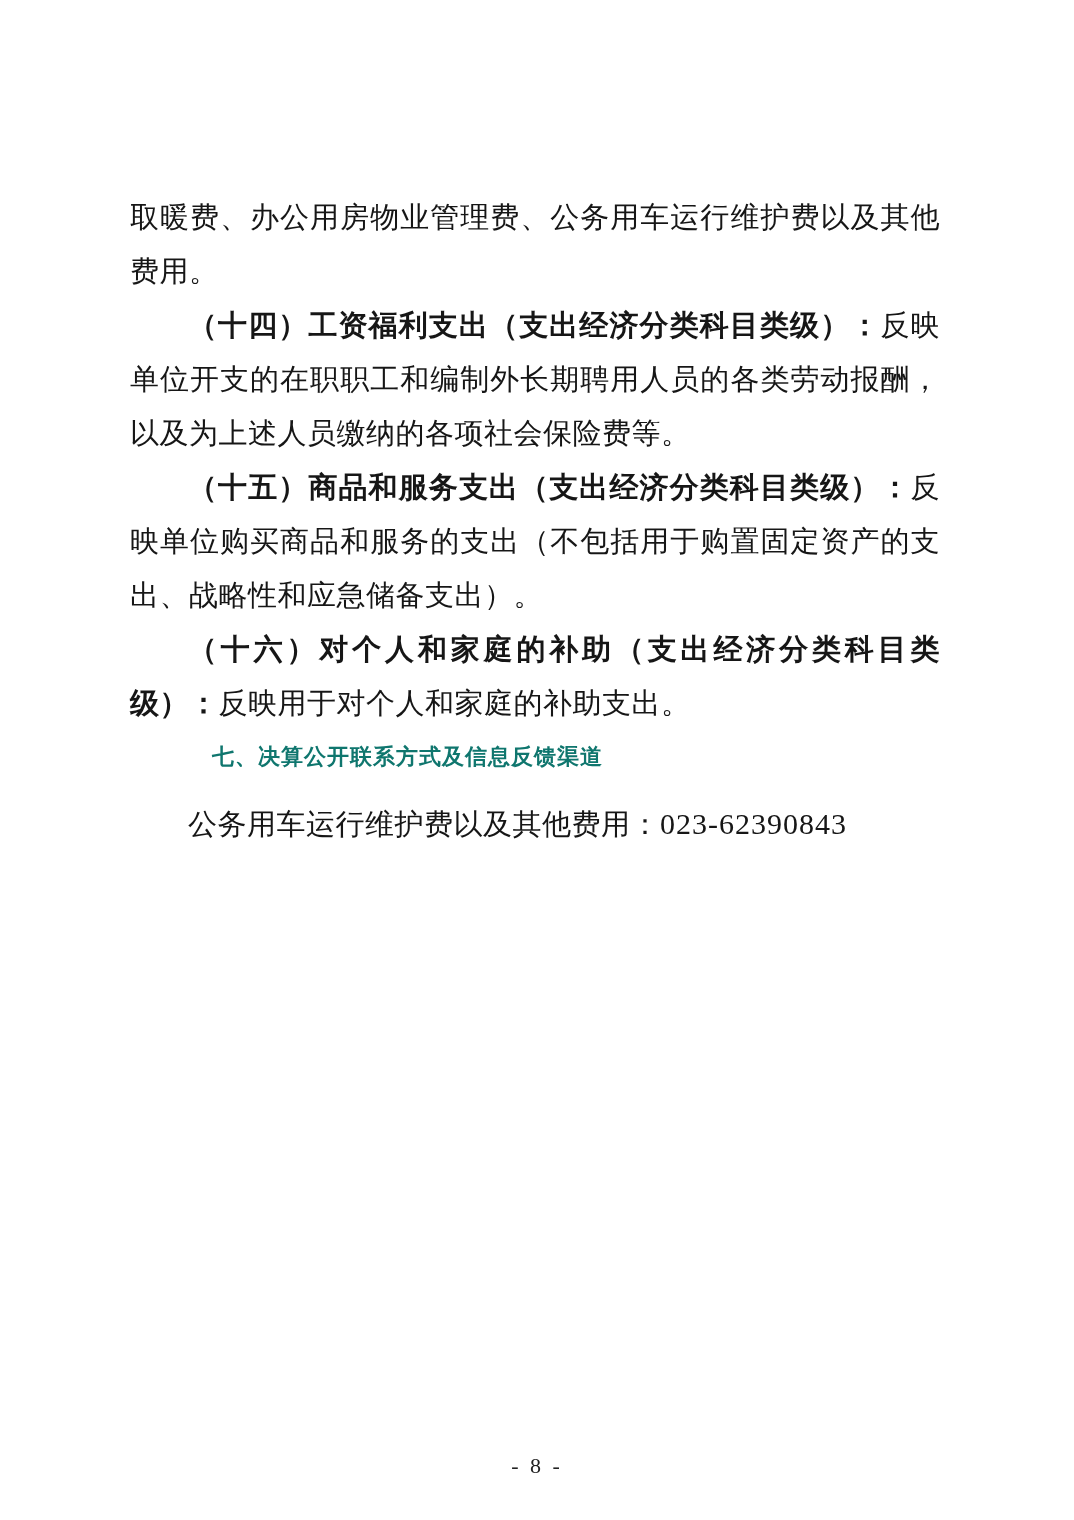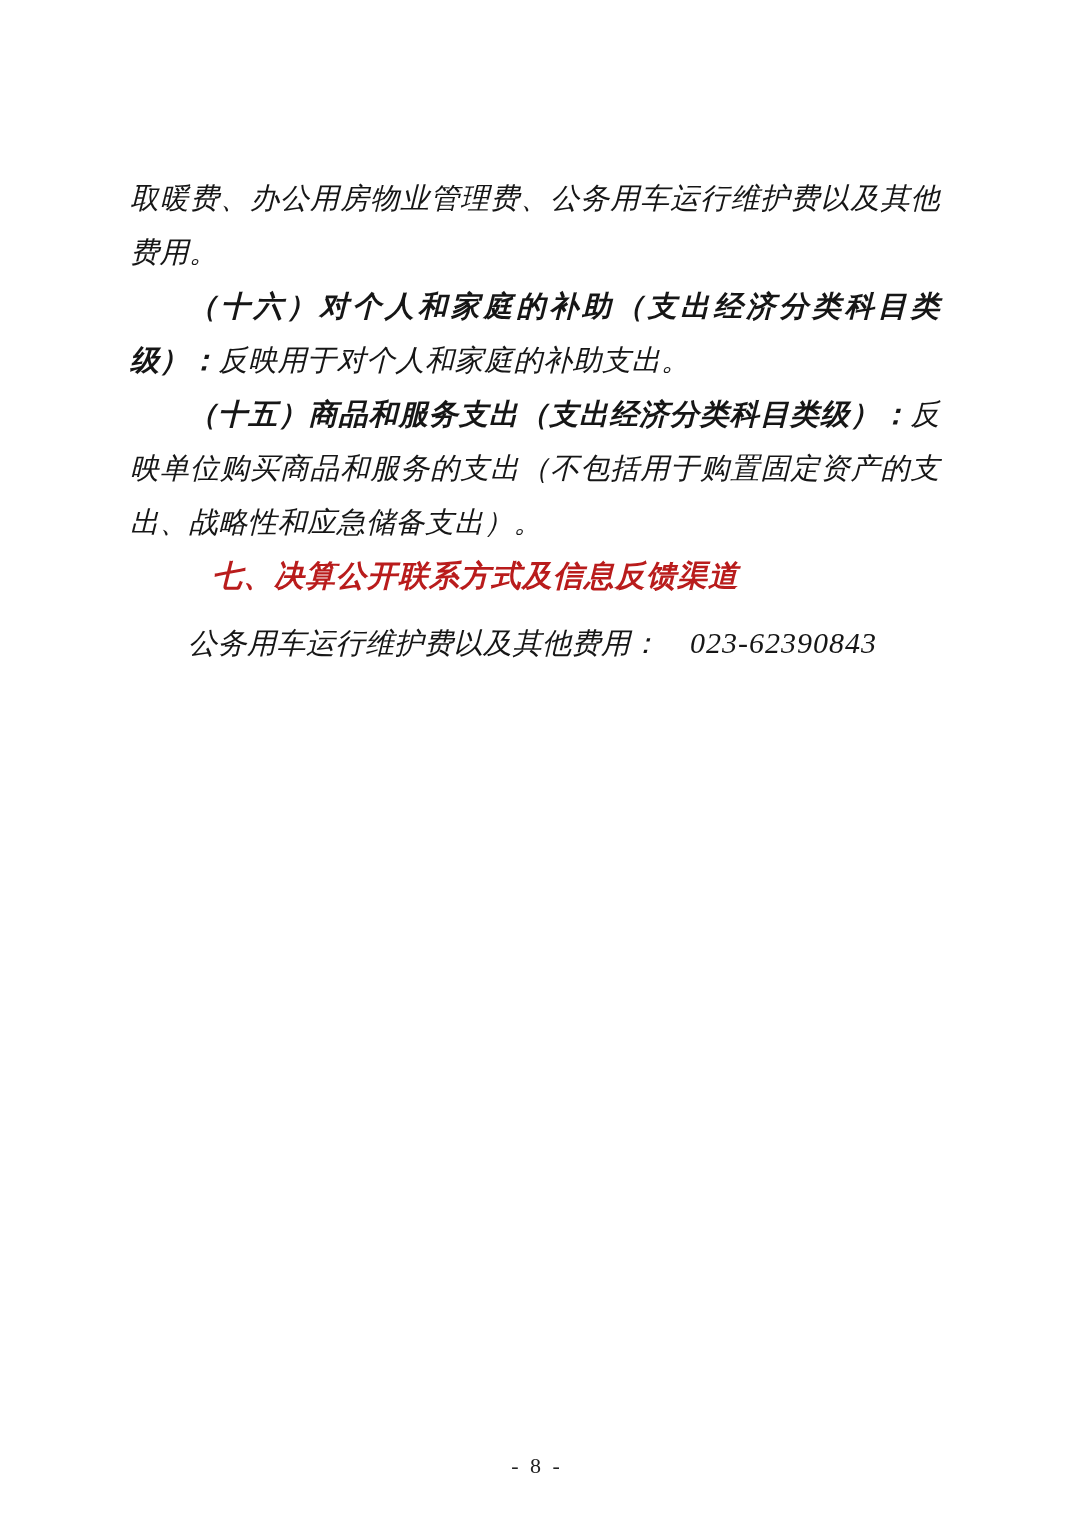--- a/index.html
+++ b/index.html
@@ -16,58 +16,56 @@
   .page {
     position: relative;
     width: 1074px;
     height: 1520px;
     background: #ffffff;
     overflow: hidden;
   }
   .content {
     position: absolute;
     left: 130px;
-    top: 171px;
+    top: 190px;
     width: 810px;
-    font-style: italic;
   }
   .para {
     margin: 0;
     font-size: 29px;
     line-height: 54px;
     text-align: justify;
     text-justify: inter-character;
     text-indent: 58px;
     letter-spacing: 0.5px;
   }
   .para.no-indent {
     text-indent: 0;
   }
   .term {
     font-weight: 700;
   }
   .heading {
     margin: 0;
-    font-size: 30px;
+    font-size: 22px;
     line-height: 54px;
     font-family: "Liberation Sans", "DejaVu Sans", sans-serif;
     font-weight: 700;
     text-indent: 82px;
     letter-spacing: 1px;
-    color: #b91c1c;
+    color: #0f766e;
   }
   .contact {
     margin: 13px 0 0 0;
     font-size: 29px;
     line-height: 54px;
     text-indent: 58px;
     letter-spacing: 0.5px;
   }
   .phone {
-    margin-left: 30px;
     font-size: 30px;
     letter-spacing: 1px;
     font-family: "Liberation Serif", "DejaVu Serif", serif;
   }
   .footer {
     position: absolute;
     left: 0;
     right: 0;
     top: 1453px;
     text-align: center;
@@ -79,27 +77,30 @@
 </head>
 <body>
 
 <div class="page">
   <div class="content">
 
     <p class="para no-indent">
       <span>取暖费、办公用房物业管理费、公务用车运行维护费以及其他费用。</span>
     </p>
 
-
     <p class="para">
-      <span class="term">（十六）对个人和家庭的补助（支出经济分类科目类级）：</span><span>反映用于对个人和家庭的补助支出。</span>
+      <span class="term">（十四）工资福利支出（支出经济分类科目类级）：</span><span>反映单位开支的在职职工和编制外长期聘用人员的各类劳动报酬，以及为上述人员缴纳的各项社会保险费等。</span>
     </p>
 
     <p class="para">
       <span class="term">（十五）商品和服务支出（支出经济分类科目类级）：</span><span>反映单位购买商品和服务的支出（不包括用于购置固定资产的支出、战略性和应急储备支出）。</span>
+    </p>
+
+    <p class="para">
+      <span class="term">（十六）对个人和家庭的补助（支出经济分类科目类级）：</span><span>反映用于对个人和家庭的补助支出。</span>
     </p>
 
 
     <h2 class="heading">七、决算公开联系方式及信息反馈渠道</h2>
 
     <p class="contact">
       <span>公务用车运行维护费以及其他费用：</span><span class="phone">023-62390843</span>
     </p>
 
   </div>

